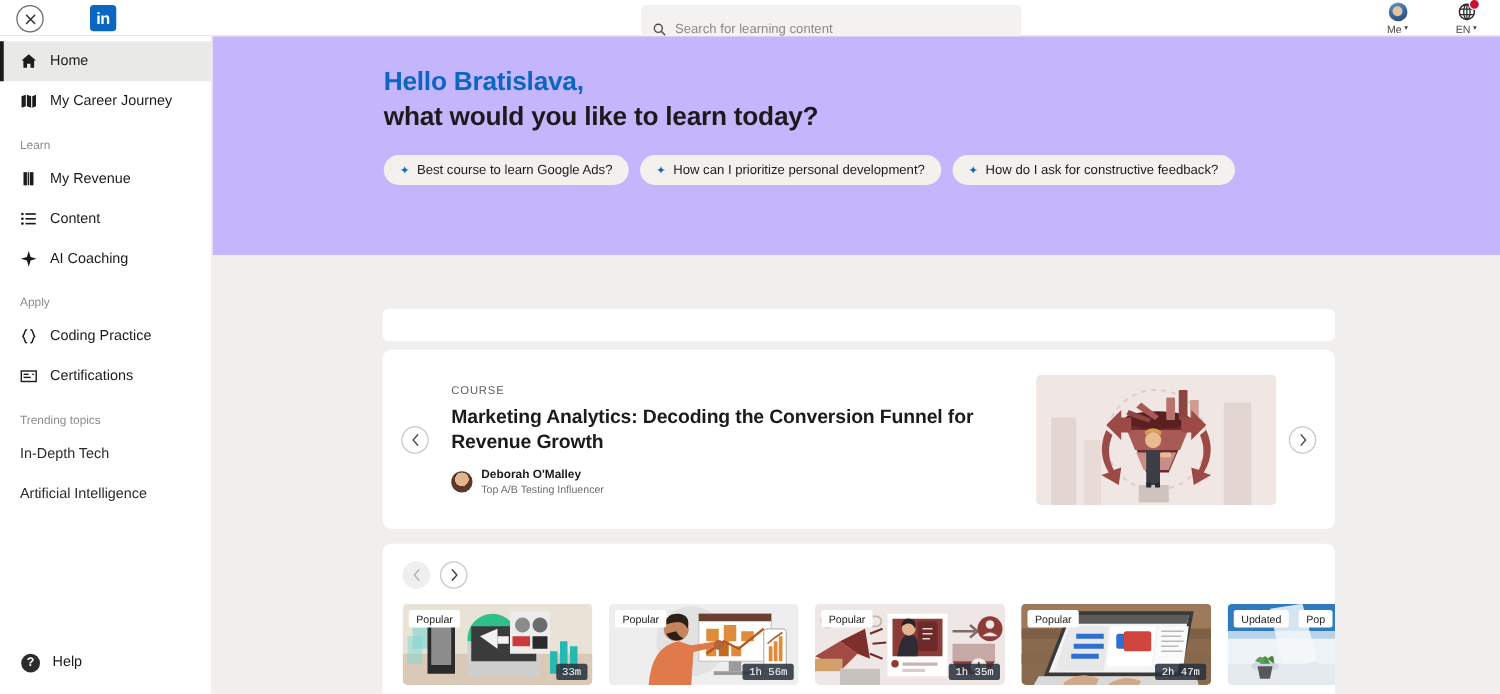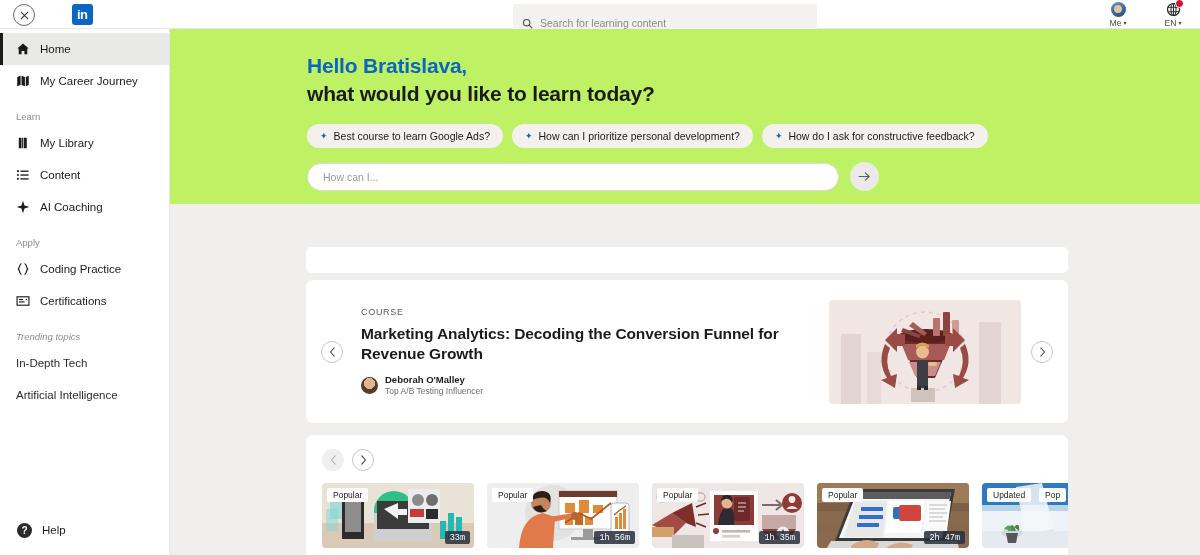--- a/index.html
+++ b/index.html
@@ -126,21 +126,21 @@
   }
 
   
   .main {
     position: absolute; left: 170px; top: 29px;
     width: 1030px; height: 526px;
     background: #f1efed; overflow: hidden;
   }
   .hero {
     position: absolute; top: 0; left: 0;
-    width: 1030px; height: 175px; background: #bef264;
+    width: 1030px; height: 175px; background: #c4b5fd;
   }
   .hero-inner { padding: 25px 0 0 137px; }
   .greet1 {
     font-size: 21px; color: #0a66c2; font-weight: bold;
     letter-spacing: -0.2px;
   }
   .greet2 {
     font-size: 21px; color: #1b1b1b; font-weight: bold;
     margin-top: 4px; letter-spacing: -0.2px;
   }
@@ -321,21 +321,21 @@
   <div class="nav-sec">Learn</div>
 
   <div class="nav-item">
     <span class="nav-ico">
       <svg width="14" height="14" viewBox="0 0 16 16">
         <rect x="3.2" y="2" width="3.1" height="12" fill="#1b1b1b"></rect>
         <rect x="7" y="2" width="1.3" height="12" fill="#1b1b1b"></rect>
         <rect x="9" y="2" width="3.3" height="12" fill="#1b1b1b"></rect>
       </svg>
     </span>
-    <span>My Library</span>
+    <span>My Revenue</span>
   </div>
 
   <div class="nav-item">
     <span class="nav-ico">
       <svg width="14" height="14" viewBox="0 0 16 16">
         <circle cx="2.2" cy="3.6" r="1.2" fill="#1b1b1b"></circle>
         <circle cx="2.2" cy="8" r="1.2" fill="#1b1b1b"></circle>
         <circle cx="2.2" cy="12.4" r="1.2" fill="#1b1b1b"></circle>
         <rect x="5" y="2.9" width="9.4" height="1.5" fill="#1b1b1b"></rect>
         <rect x="5" y="7.3" width="9.4" height="1.5" fill="#1b1b1b"></rect>
@@ -371,21 +371,21 @@
       <svg width="14" height="14" viewBox="0 0 16 16">
         <rect x="1.2" y="3.2" width="13.6" height="9.6" fill="none" stroke="#1b1b1b" stroke-width="1.3"></rect>
         <rect x="3.3" y="5.6" width="4.6" height="1.3" fill="#1b1b1b"></rect>
         <rect x="3.3" y="8.4" width="6.6" height="1.3" fill="#1b1b1b"></rect>
         <rect x="11.2" y="5.6" width="1.5" height="1.3" fill="#1b1b1b"></rect>
       </svg>
     </span>
     <span>Certifications</span>
   </div>
 
-  <div class="nav-sec" style="font-style:italic;">Trending topics</div>
+  <div class="nav-sec" style="">Trending topics</div>
 
   <div class="nav-plain">
     <span>In-Depth Tech</span>
   </div>
   <div class="nav-plain">
     <span>Artificial Intelligence</span>
   </div>
 
   <div class="help-row">
     <span class="help-ico">?</span>
@@ -408,28 +408,20 @@
         <div class="chip">
           <span class="spark">✦</span>
           <span>How can I prioritize personal development?</span>
         </div>
         <div class="chip">
           <span class="spark">✦</span>
           <span>How do I ask for constructive feedback?</span>
         </div>
       </div>
 
-      <div class="askrow">
-        <input class="ask-input" type="text" placeholder="How can I..." style="">
-        <button class="ask-send">
-          <svg width="15" height="15" viewBox="0 0 18 18">
-            <path d="M2.5 9 H14.5 M10 4.6 L14.6 9 L10 13.4" stroke="#5d5d5d" stroke-width="1.4" fill="none" stroke-linecap="round" stroke-linejoin="round"></path>
-          </svg>
-        </button>
-      </div>
     </div>
   </div>
 
   <div class="blank-card"></div>
 
   <div class="feature-card">
     <div class="arrow-circ feat-left">
       <svg width="7" height="10" viewBox="0 0 8 12">
         <path d="M6 1 L1.6 6 L6 11" stroke="#4b4b4b" stroke-width="1.3" fill="none" stroke-linecap="round" stroke-linejoin="round"></path>
       </svg>

